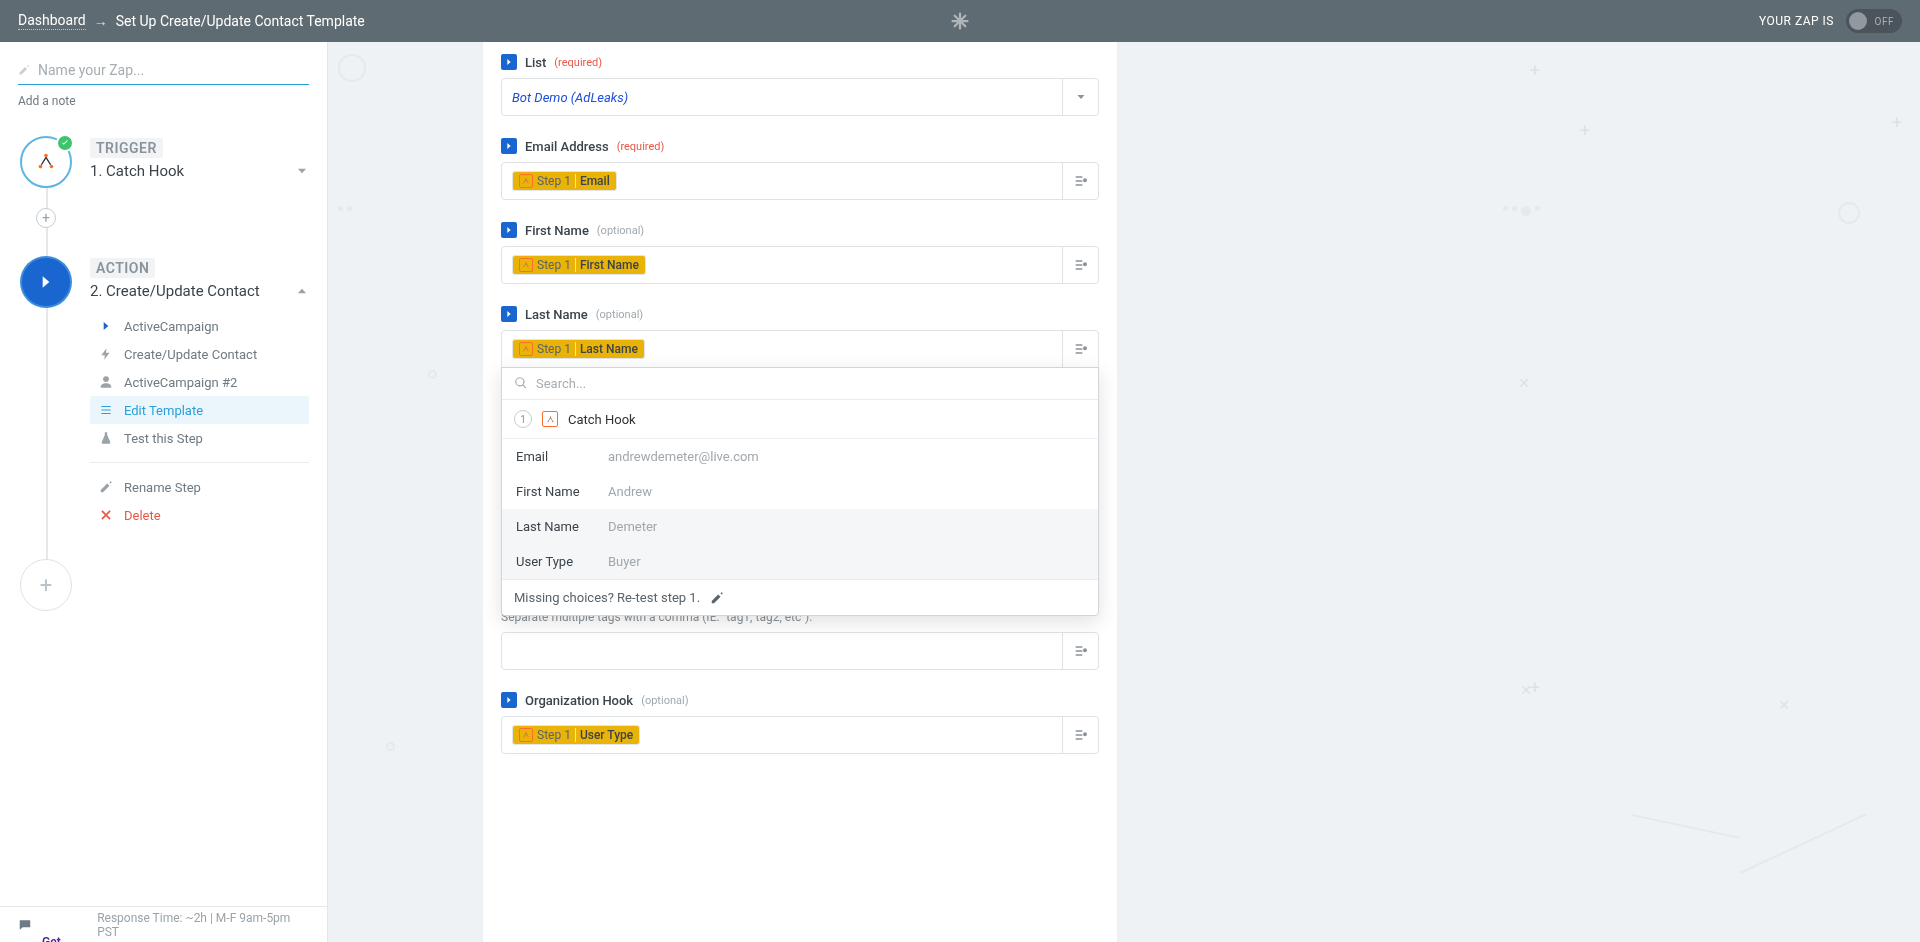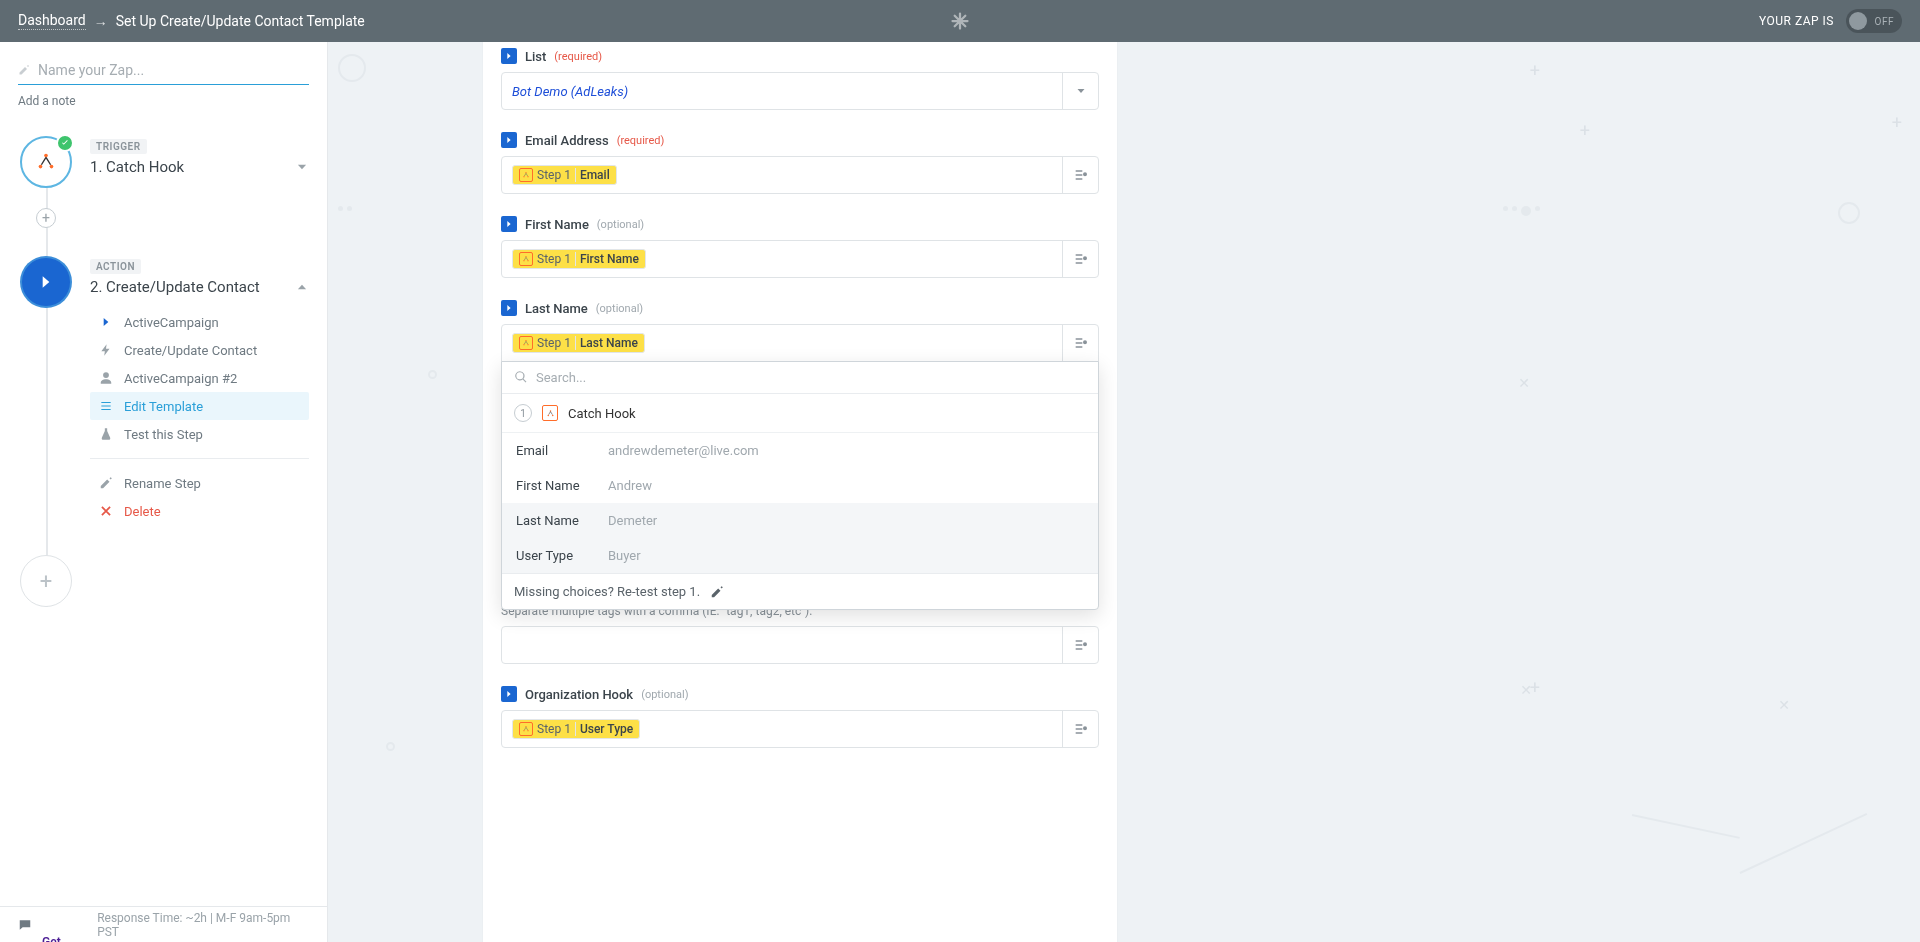--- a/index.html
+++ b/index.html
@@ -34,21 +34,21 @@
 
 .step { position: relative; display: flex; gap: 16px; margin-bottom: 10px; }
 .step-icon-wrap { flex-shrink: 0; width: 56px; display: flex; justify-content: center; }
 .step-circle { width: 52px; height: 52px; border-radius: 50%; border: 2px solid #5db6e2; background: #fff; display: flex; align-items: center; justify-content: center; position: relative; z-index: 2; }
 .step-circle.add { border: 1px solid #dfe3e6; width: 52px; height: 52px; color: #bcc3c8; font-size: 22px; }
 .step-circle.small-add { width: 20px; height: 20px; border: 1px solid #c6cdd2; font-size: 14px; color: #9aa3a9; background: #fff; }
 .check { position: absolute; top: -4px; right: -4px; width: 18px; height: 18px; background: #3ec46d; border-radius: 50%; border: 2px solid #fff; display: flex; align-items: center; justify-content: center; }
 .check svg { width: 10px; height: 10px; fill: #fff; }
 
 .step-body { flex: 1; padding-top: 2px; }
-.step-tag { display: inline-block; background: #f1f3f5; color: #8a939a; font-size: 10px; letter-spacing: .5px; padding: 2px 6px; border-radius: 2px; margin-bottom: 4px; font-weight: 600; }
+.step-tag { display: inline-block; background: #f1f3f5; color: #8a939a; font-size: 14px; letter-spacing: .5px; padding: 2px 6px; border-radius: 2px; margin-bottom: 4px; font-weight: 600; }
 .step-title-row { display: flex; align-items: center; justify-content: space-between; }
 .step-title { font-size: 15px; color: #3b444b; }
 .chev { color: #9aa3a9; cursor: pointer; }
 
 .substeps { margin-top: 12px; }
 .sub { display: flex; align-items: center; gap: 10px; padding: 6px 8px; color: #6f7a82; font-size: 13px; cursor: pointer; }
 .sub .si { width: 16px; height: 16px; display: flex; align-items: center; justify-content: center; color: #9aa3a9; }
 .sub.active { background: #eaf6fc; color: #2a9fd8; border-radius: 2px; }
 .sub.active .si { color: #2a9fd8; }
 .divider { height: 1px; background: #e9ecef; margin: 10px 0; }
@@ -63,38 +63,38 @@
 
 
 .bg-decor { position: absolute; inset: 0; pointer-events: none; }
 .bg-circle { position: absolute; border: 2px solid #e4e9ed; border-radius: 50%; }
 .bg-plus { position: absolute; color: #dbe1e6; font-size: 18px; }
 .bg-x { position: absolute; color: #dbe1e6; font-size: 14px; }
 .bg-line { position: absolute; border-top: 2px solid #e4e9ed; transform-origin: left center; }
 .bg-dots { position: absolute; display: flex; gap: 4px; }
 .bg-dots span { width: 5px; height: 5px; background: #e4e9ed; border-radius: 50%; }
 
-.panel { position: relative; width: 636px; margin-left: 154px; background: #fff; height: 100%; overflow-y: auto; padding: 6px 0 40px; border-left: 1px solid #ebeff2; border-right: 1px solid #ebeff2; }
+.panel { position: relative; width: 636px; margin-left: 154px; background: #fff; height: 100%; overflow-y: auto; padding: 12px 0 40px; border-left: 1px solid #ebeff2; border-right: 1px solid #ebeff2; }
 .form-inner { padding: 0 18px; }
 
 .field { margin-bottom: 22px; position: relative; }
 .flabel { display: flex; align-items: center; gap: 8px; margin-bottom: 8px; font-size: 13px; }
 .flabel .appicon { width: 16px; height: 16px; background: #1a66d1; border-radius: 2px; display: flex; align-items: center; justify-content: center; }
 .flabel .appicon svg { fill: #fff; width: 10px; height: 10px; }
 .flabel .name { color: #3b444b; font-weight: 500; }
 .flabel .req { color: #e65848; font-size: 11px; }
 .flabel .opt { color: #a0a8ae; font-size: 11px; }
 .help-text { color: #8a939a; font-size: 12px; margin-bottom: 8px; }
 
 .input-row { display: flex; border: 1px solid #dfe3e6; border-radius: 4px; background: #fff; }
 .input-main { flex: 1; padding: 8px 10px; display: flex; align-items: center; gap: 6px; min-height: 36px; flex-wrap: wrap; }
 .input-main .placeholder { color: #1d4ed8; font-style: italic; }
 .input-action { width: 36px; border-left: 1px solid #dfe3e6; display: flex; align-items: center; justify-content: center; color: #8a939a; cursor: pointer; }
 
-.pill { display: inline-flex; align-items: center; gap: 4px; background: #fde047; border: 1px solid #e2e6e9; padding: 2px 6px; border-radius: 3px; font-size: 12px; color: #5a636a; }
+.pill { display: inline-flex; align-items: center; gap: 4px; background: #eab308; border: 1px solid #e2e6e9; padding: 2px 6px; border-radius: 3px; font-size: 12px; color: #5a636a; }
 .pill .orange { width: 14px; height: 14px; border: 1px solid #ff6d2a; border-radius: 2px; display: flex; align-items: center; justify-content: center; }
 .pill .orange svg { width: 8px; height: 8px; fill: #ff6d2a; }
 .pill .sep { width: 1px; align-self: stretch; background: #e2e6e9; }
 .pill .val { font-weight: 500; color: #3b444b; }
 
 
 .popover { position: absolute; left: 0; right: 0; top: 100%; margin-top: -1px; background: #fff; border: 1px solid #cfd5da; border-radius: 0 0 4px 4px; box-shadow: 0 6px 20px rgba(0,0,0,.12); z-index: 10; }
 .pop-search { display: flex; align-items: flex-start; gap: 8px; padding: 8px 12px; border-bottom: 1px solid #e9ecef; }
 .pop-search input { border: none; outline: none; flex: 1; font-size: 13px; }
 .pop-search input::placeholder { color: #a6adb2; }

